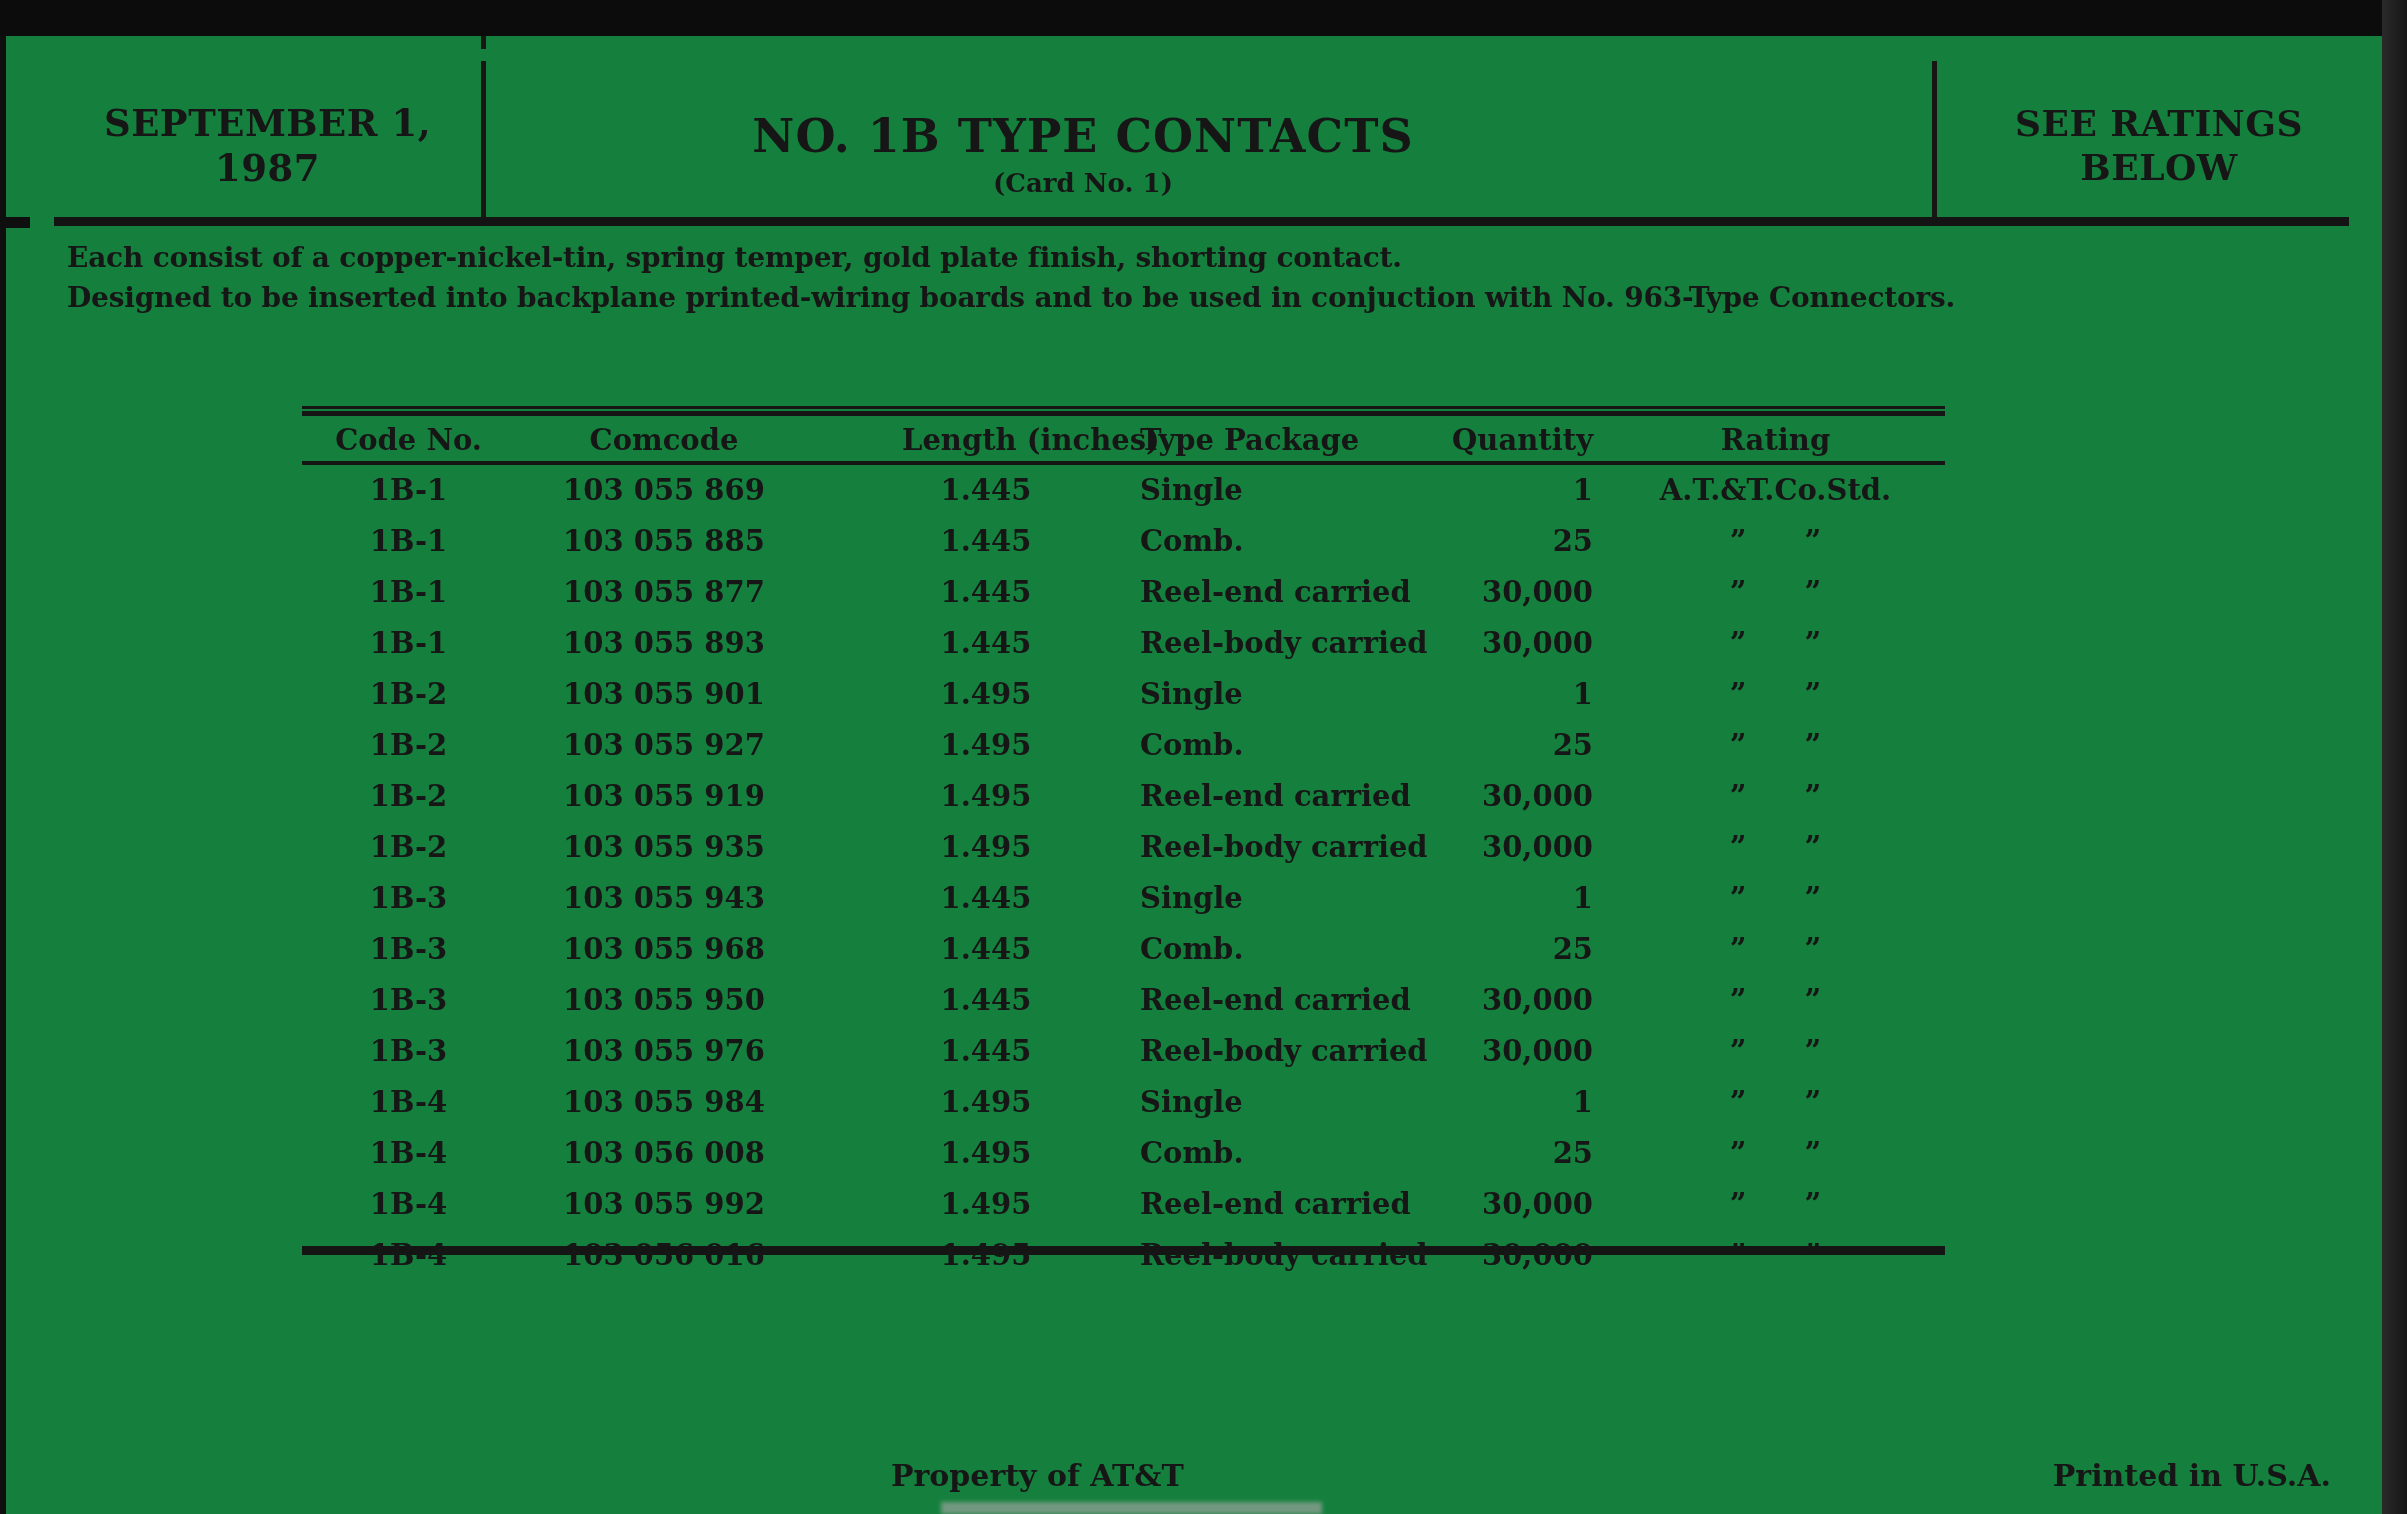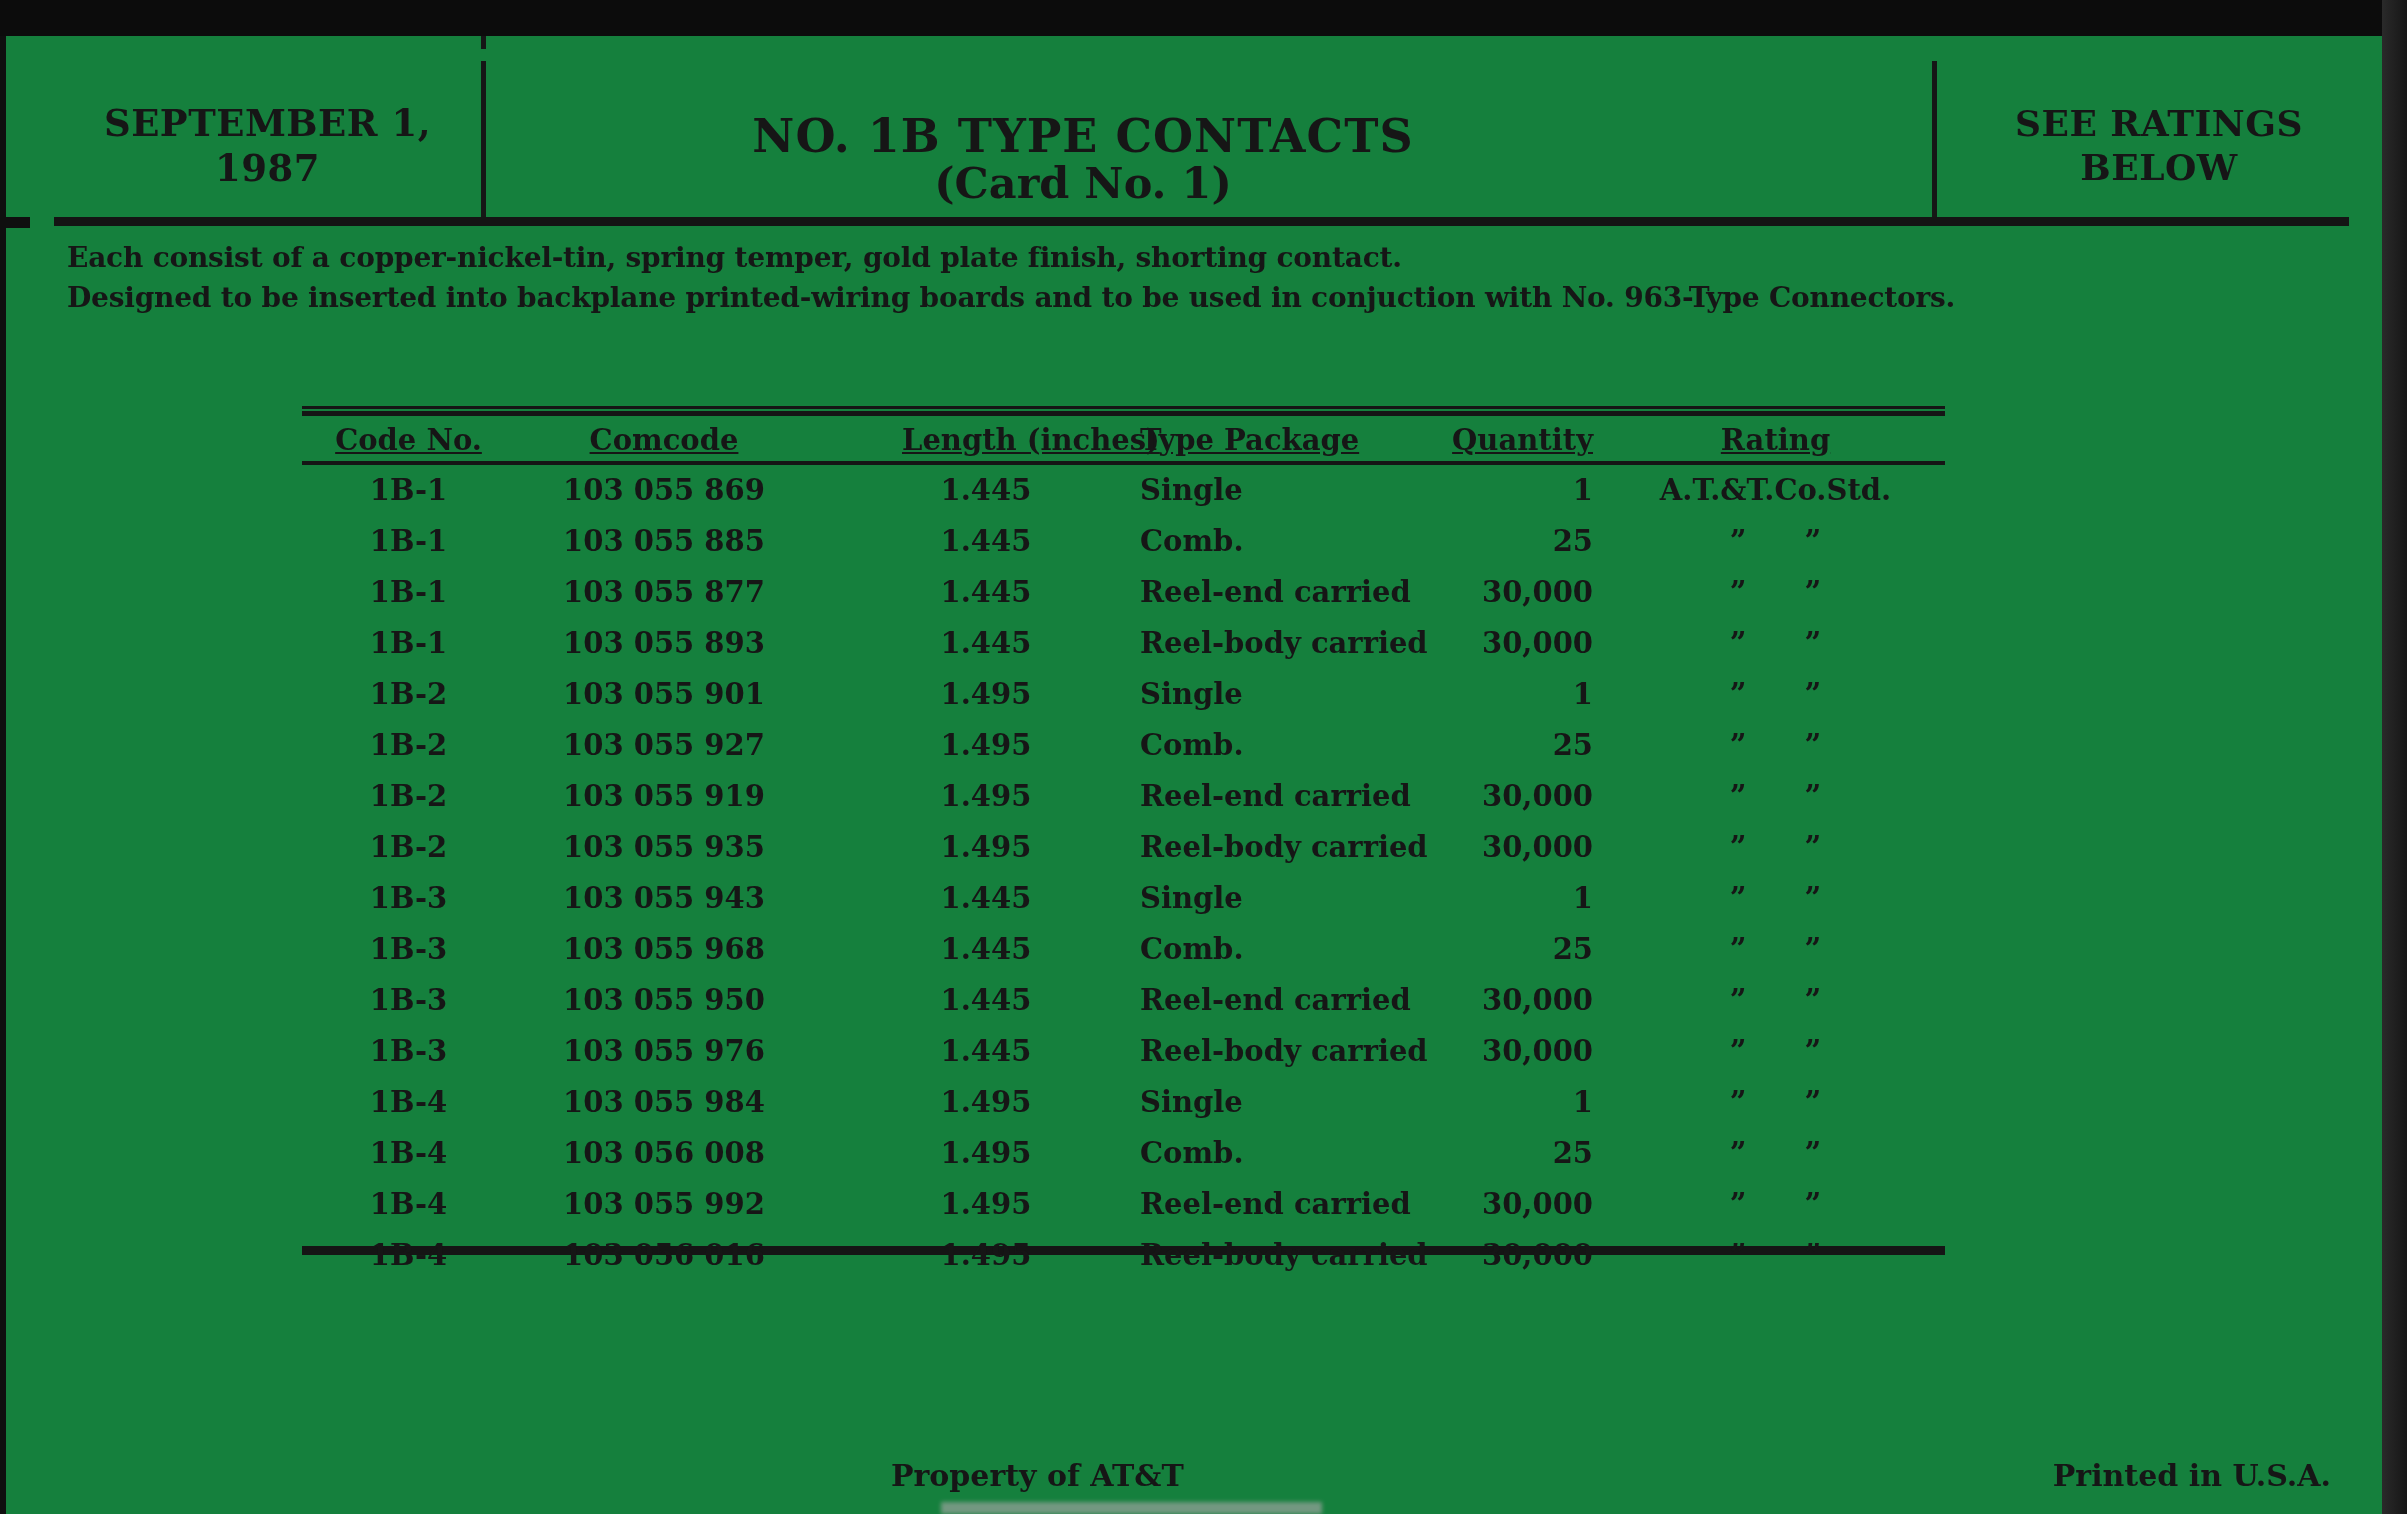--- a/index.html
+++ b/index.html
@@ -21,39 +21,39 @@
   #div1       { left:481px;  top:61px; height:158px; }
   #div1tick   { left:481px;  top:36px; height:13px;  }
   #div2       { left:1932px; top:61px; height:158px; }
   .header-rule{ position:absolute; left:54px; top:217px; width:2295px; height:9px; background:#141414; }
 
   
   .date-block   { position:absolute; left:54px;   top:101px; width:427px;  text-align:center;
                   font-size:37px; line-height:45px; letter-spacing:0.5px; }
   .title-block  { position:absolute; left:486px;  top:110px;  width:1194px; text-align:center; }
   .title        { font-size:46px; line-height:53px; letter-spacing:1px; }
-  .subtitle     { font-size:43px; line-height:40px; }
+  .subtitle     { font-size:26px; line-height:40px; }
   .ratings-block{ position:absolute; left:1936px; top:101px; width:446px;  text-align:center;
                   font-size:36px; line-height:44px; letter-spacing:0.5px; }
 
   
   .description { position:absolute; left:67px; top:238px; width:1970px;
                  font-size:28px; line-height:40px; letter-spacing:-0.2px; }
   .description div { white-space:nowrap; }
 
   
   .rule   { position:absolute; background:#151515; }
   #trule1 { left:302px; top:406px;  width:1643px; height:3px; }
   #trule2 { left:302px; top:411px;  width:1643px; height:5px; }
   #trule3 { left:302px; top:461px;  width:1643px; height:4px; }
   #trule4 { left:302px; top:1246px; width:1643px; height:9px; }
 
   table { position:absolute; left:302px; top:416px; width:1643px;
           border-collapse:collapse; table-layout:fixed; font-size:29px; }
-  th { height:46px;   font-weight:700; white-space:nowrap;text-decoration:underline; }
+  th { height:46px;   font-weight:700; white-space:nowrap; }
   td { height:49px; font-weight:700; white-space:nowrap; }
   .c0 { text-align:center; }
   .c1 { text-align:center; padding-right:89px; }
   .c2 { text-align:center; padding-right:59px; }
   .c3 { text-align:left;   padding-left:11px;  }
   .c4 { text-align:right;  padding-right:31px; }
   .c5 { text-align:center; padding-right:20px;margin-top:40px; }
 
   
   .footer-center { position:absolute; left:891px;  top:1458px; width:634px; font-size:30px; }

